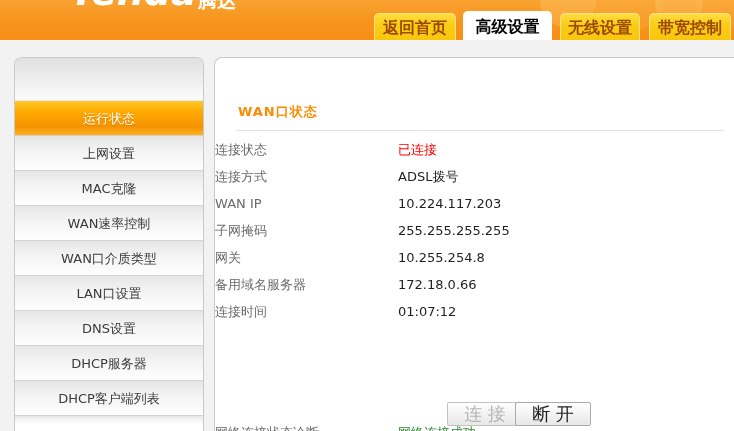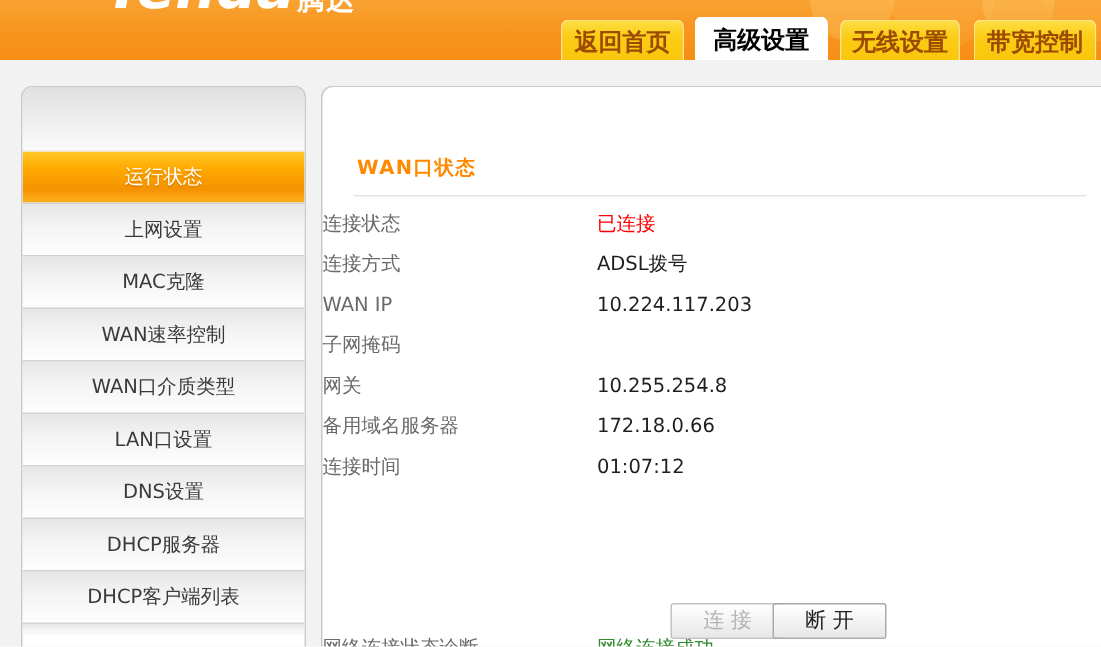--- a/index.html
+++ b/index.html
@@ -95,21 +95,21 @@
   .rows { position: absolute; left: 0; top: 78px; width: 520px; }
   .row { display: flex; height: 27px; line-height: 27px; font-size: 13px; }
   .row .lbl { width: 159px; text-align: left; color: #6a6a6a; }
   .row .val { margin-left: 24px; color: #1f1f1f; }
   .val.v-red { color: #ff0000; }
   .val.v-green { color: #2e8b2e; }
   .diag { position: absolute; left: 0; top: 361px; width: 520px; }
   .btn-row { position: absolute; left: 0; top: 344px; width: 520px; height: 24px; }
   .btn {
     position: absolute; top: 0; width: 76px; height: 24px;
-    font-size: 14px; line-height: 22px; text-align: center;
+    font-size: 18px; line-height: 22px; text-align: center;
     background: linear-gradient(180deg, #ffffff 0%, #f3f3f3 50%, #e7e7e7 100%);
     border: 1px solid #aaaaaa; border-radius: 2px;
     font-family: "DejaVu Sans", sans-serif; cursor: pointer; color: #222222;
   }
   .btn.disabled { color: #b5b5b5; border-color: #c3c3c3; cursor: default; }
   .btn.connect { left: 232px; }
   .btn.disconnect { left: 300px; }
 </style>
 </head>
 <body>
@@ -153,20 +153,21 @@
     <div class="row">
       <span class="lbl">连接方式</span>
       <span class="val">ADSL拨号</span>
     </div>
     <div class="row">
       <span class="lbl">WAN IP</span>
       <span class="val">10.224.117.203</span>
     </div>
     <div class="row">
       <span class="lbl">子网掩码</span>
+      <span class="val">255.255.255.255</span>
     </div>
     <div class="row">
       <span class="lbl">网关</span>
       <span class="val">10.255.254.8</span>
     </div>
     <div class="row">
       <span class="lbl">备用域名服务器</span>
       <span class="val">172.18.0.66</span>
     </div>
     <div class="row">

